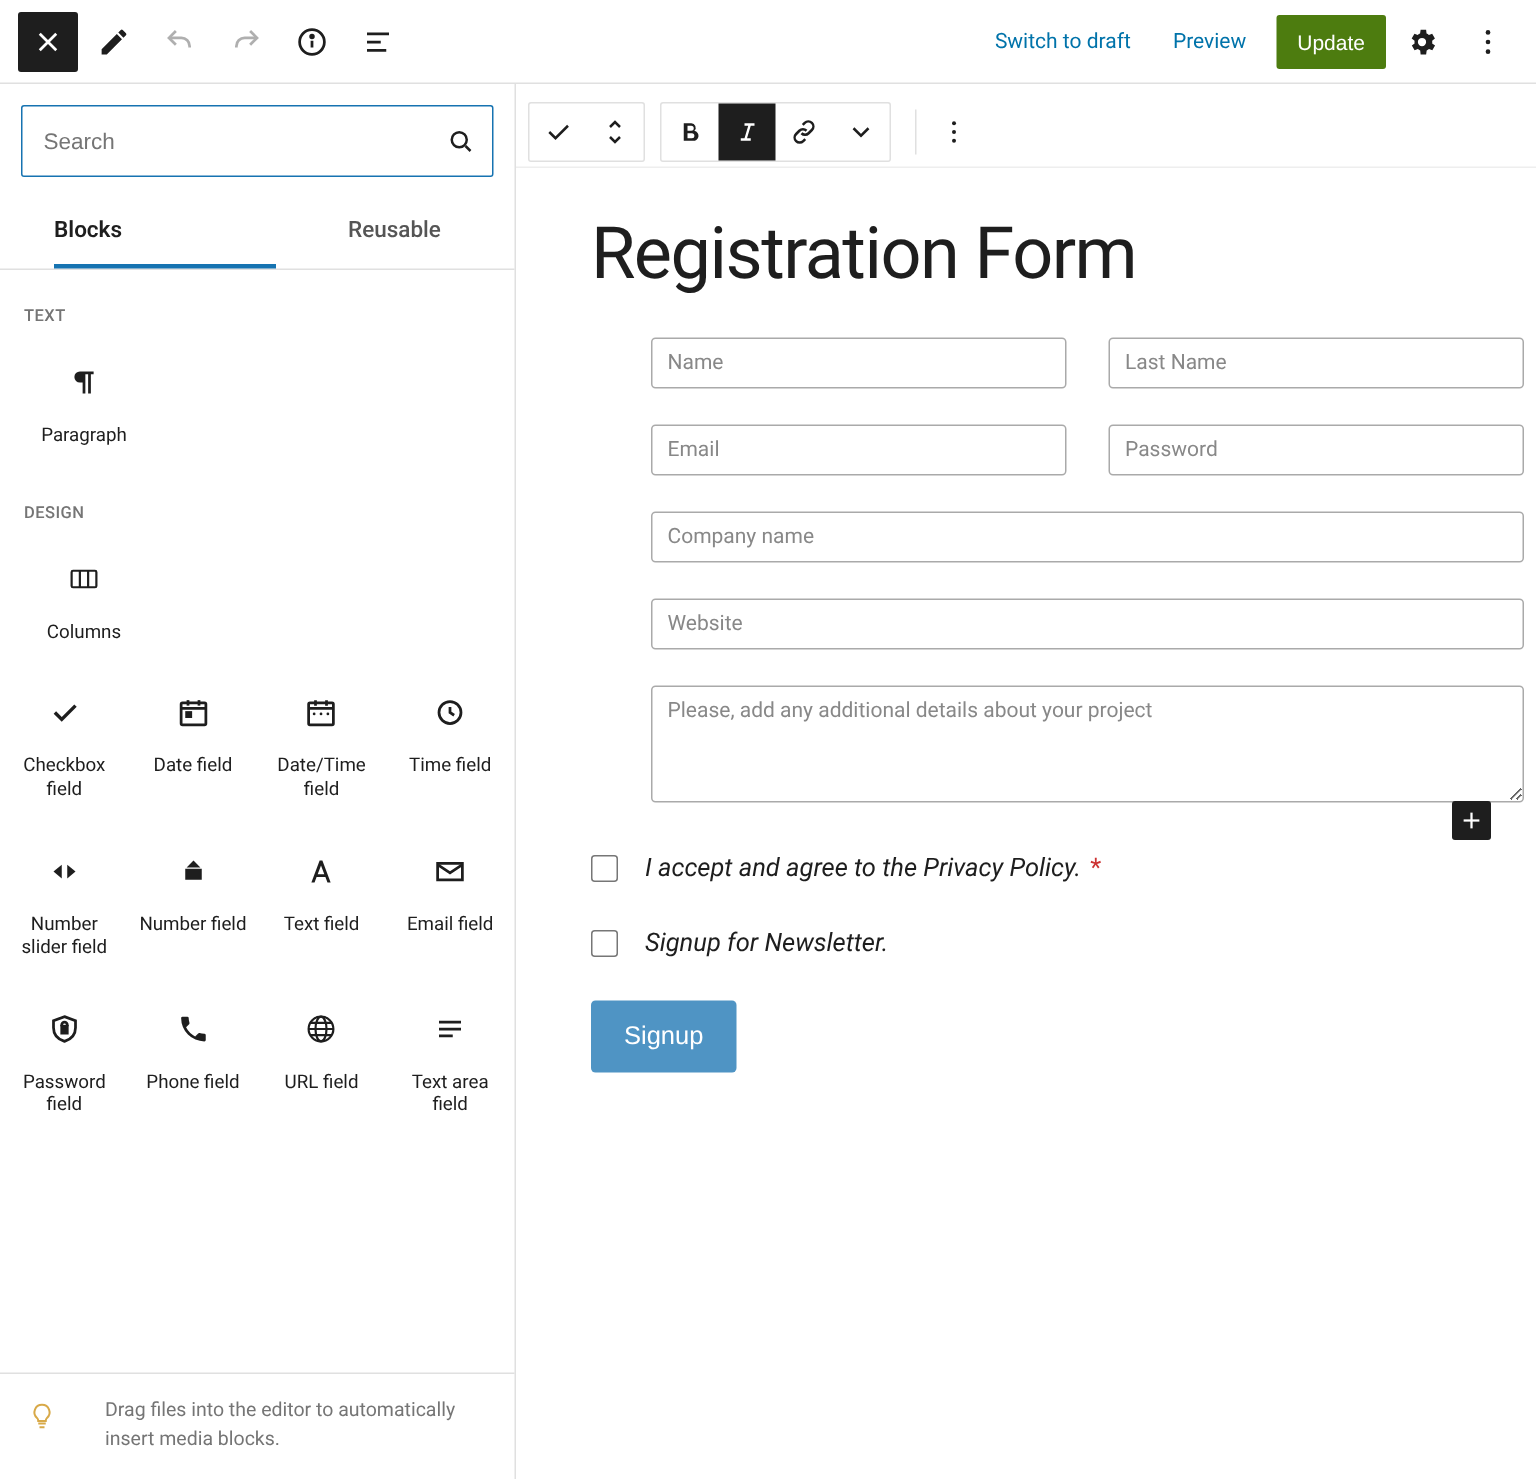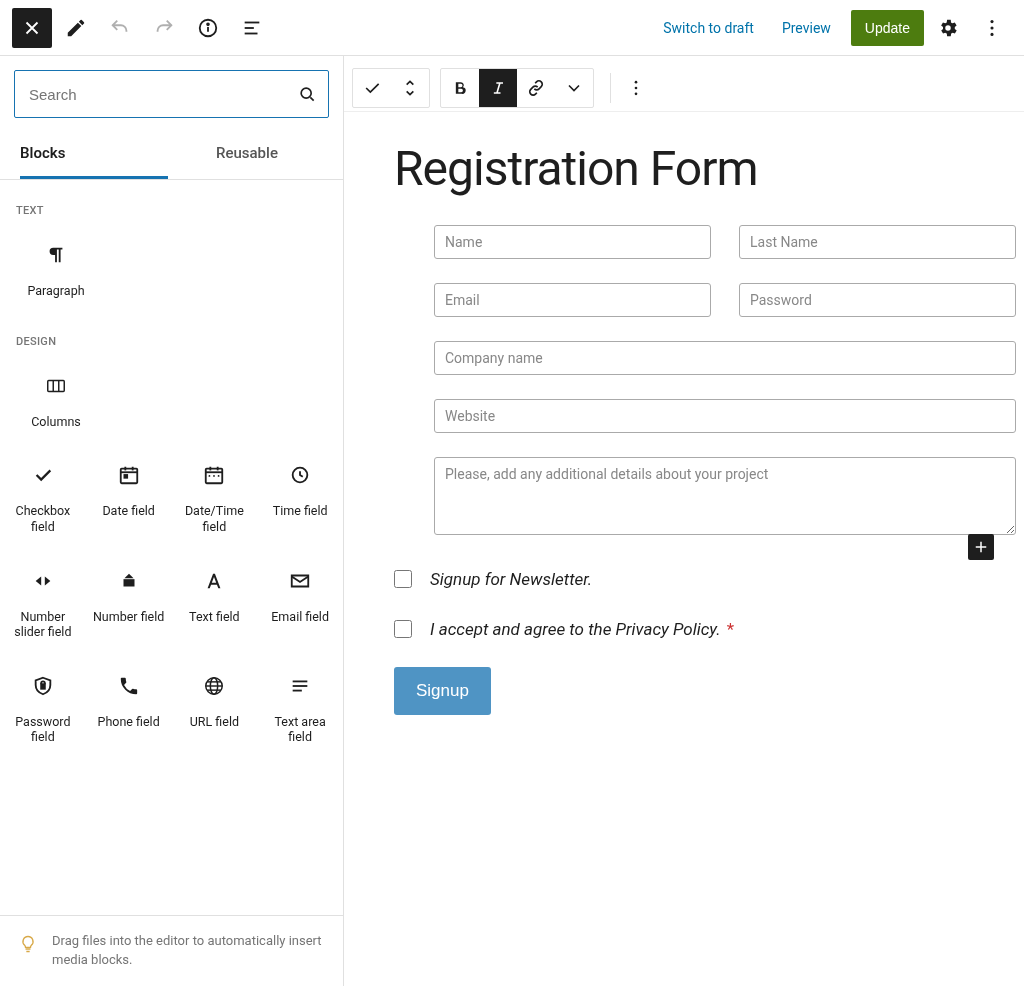--- a/index.html
+++ b/index.html
@@ -26,36 +26,36 @@
 
   
   .sidebar { width:344px; border-right:1px solid #e0e0e0; display:flex; flex-direction:column; min-height:0; position:relative; }
   .search-wrap { padding:14px; }
   .search { position:relative; }
   .search input { width:100%; height:48px; border:1.5px solid #1673b1; padding:0 44px 0 14px; font-size:15px; outline:none; border-radius:2px; }
   .search .search-icon { position:absolute; right:12px; top:50%; transform:translateY(-50%); width:20px; height:20px; color:#1e1e1e;}
   .tabs { display:flex; gap:48px; padding:0 20px; border-bottom:1px solid #e0e0e0; }
   .tab { padding:12px 0 14px 0; font-size:15px; color:#555; cursor:pointer; border-bottom:3px solid transparent; font-weight:500;}
   .tab.active { color:#1e1e1e; border-bottom-color:#1673b1; font-weight:600; }
-  .tab.active-wrap { width:148px; }
+  .tab.active-wrap { width:148px;margin-left:16px; }
 
   .panel { flex:1; overflow:auto; padding:4px 0 0 0; }
   .section-label { font-size:11px; letter-spacing:.3px; color:#757575; text-transform:uppercase; padding:20px 16px 8px; display:flex; align-items:center; gap:8px; font-weight:500;}
   .section-label .form-icon { display:inline-flex; }
   .section-label .form-icon svg { width:18px; height:18px; fill:#1e1e1e; }
 
   .block-grid { display:grid; grid-template-columns:repeat(4, 1fr); }
   .block-grid.one { grid-template-columns: 1fr 1fr 1fr; }
   .block-item { display:flex; flex-direction:column; align-items:center; justify-content:flex-start; padding:16px 4px 16px; cursor:pointer; text-align:center; }
   .block-item .bicon { height:28px; display:flex; align-items:center; justify-content:center; margin-bottom:14px;}
   .block-item .bicon svg { width:22px; height:22px; }
   .block-item .blabel { font-size:12.5px; color:#1e1e1e; line-height:1.25; }
   .single { width:112px; }
 
-  .hint { border-top:1px solid #e0e0e0; padding:16px 18px; display:flex; gap:14px; align-items:flex-start; color:#757575; font-size:13px; line-height:1.45; }
+  .hint { border-top:1px solid #e0e0e0; padding:16px 18px; display:flex; gap:32px; align-items:flex-start; color:#757575; font-size:13px; line-height:1.45; }
   .hint svg { width:20px; height:20px; flex:0 0 auto; margin-top:2px; stroke:#d8a948;}
 
   
   .main { flex:1; display:flex; flex-direction:column; min-height:0; position:relative; }
   .main-toolbar { display:flex; align-items:center; height:48px; border-bottom:1px solid #eee; padding:0 8px; gap:0; margin-top:8px; margin-bottom:4px;}
   .tgroup { display:flex; align-items:center; border:1px solid #e0e0e0; border-radius:2px; margin-right:10px; height:40px;}
   .tgroup .titem { width:38px; height:38px; display:flex; align-items:center; justify-content:center; cursor:pointer; }
   .tgroup .titem svg { width:20px; height:20px; }
   .tgroup .titem.active { background:#1e1e1e; color:#fff; }
   .sep { width:1px; height:30px; background:#e0e0e0; margin:0 6px;}
@@ -380,25 +380,25 @@
           </div>
         <div class="form-row">
             <div class="field full"><input placeholder="Website" style=""></div>
           </div>
         <div class="form-row">
             <div class="field full"><textarea placeholder="Please, add any additional details about your project" style=""></textarea></div>
           </div>
 
         <div class="check-row">
           <input type="checkbox" style="">
-          <span>Signup for Newsletter.</span>
+          <span><span>I accept and agree to the Privacy Policy.</span><span class="required"> *</span></span>
         </div>
         <div class="check-row">
           <input type="checkbox" style="">
-          <span><span>I accept and agree to the Privacy Policy.</span><span class="required"> *</span></span>
+          <span>Signup for Newsletter.</span>
         </div>
 
         <button class="submit">Signup</button>
       </div>
 
       <div class="add-block">
         <svg viewBox="0 0 24 24" stroke="currentColor" stroke-width="2">
             <line x1="12" y1="5" x2="12" y2="19"></line>
             <line x1="5" y1="12" x2="19" y2="12"></line>
           </svg>

